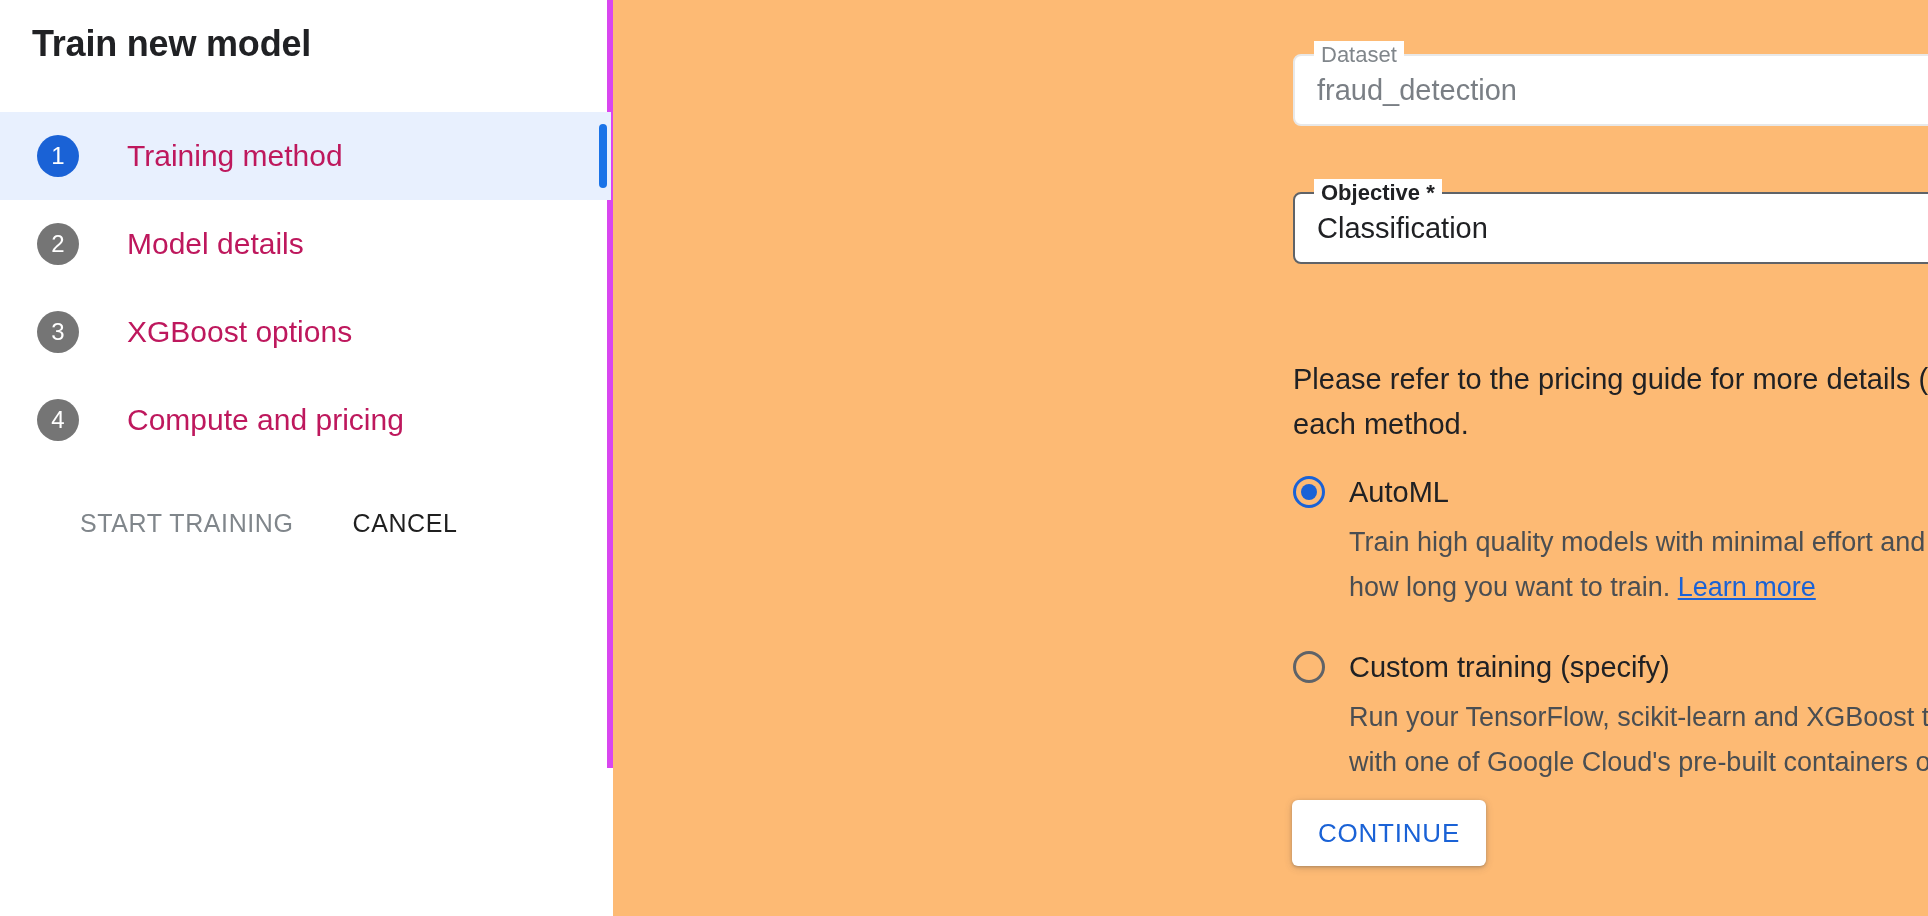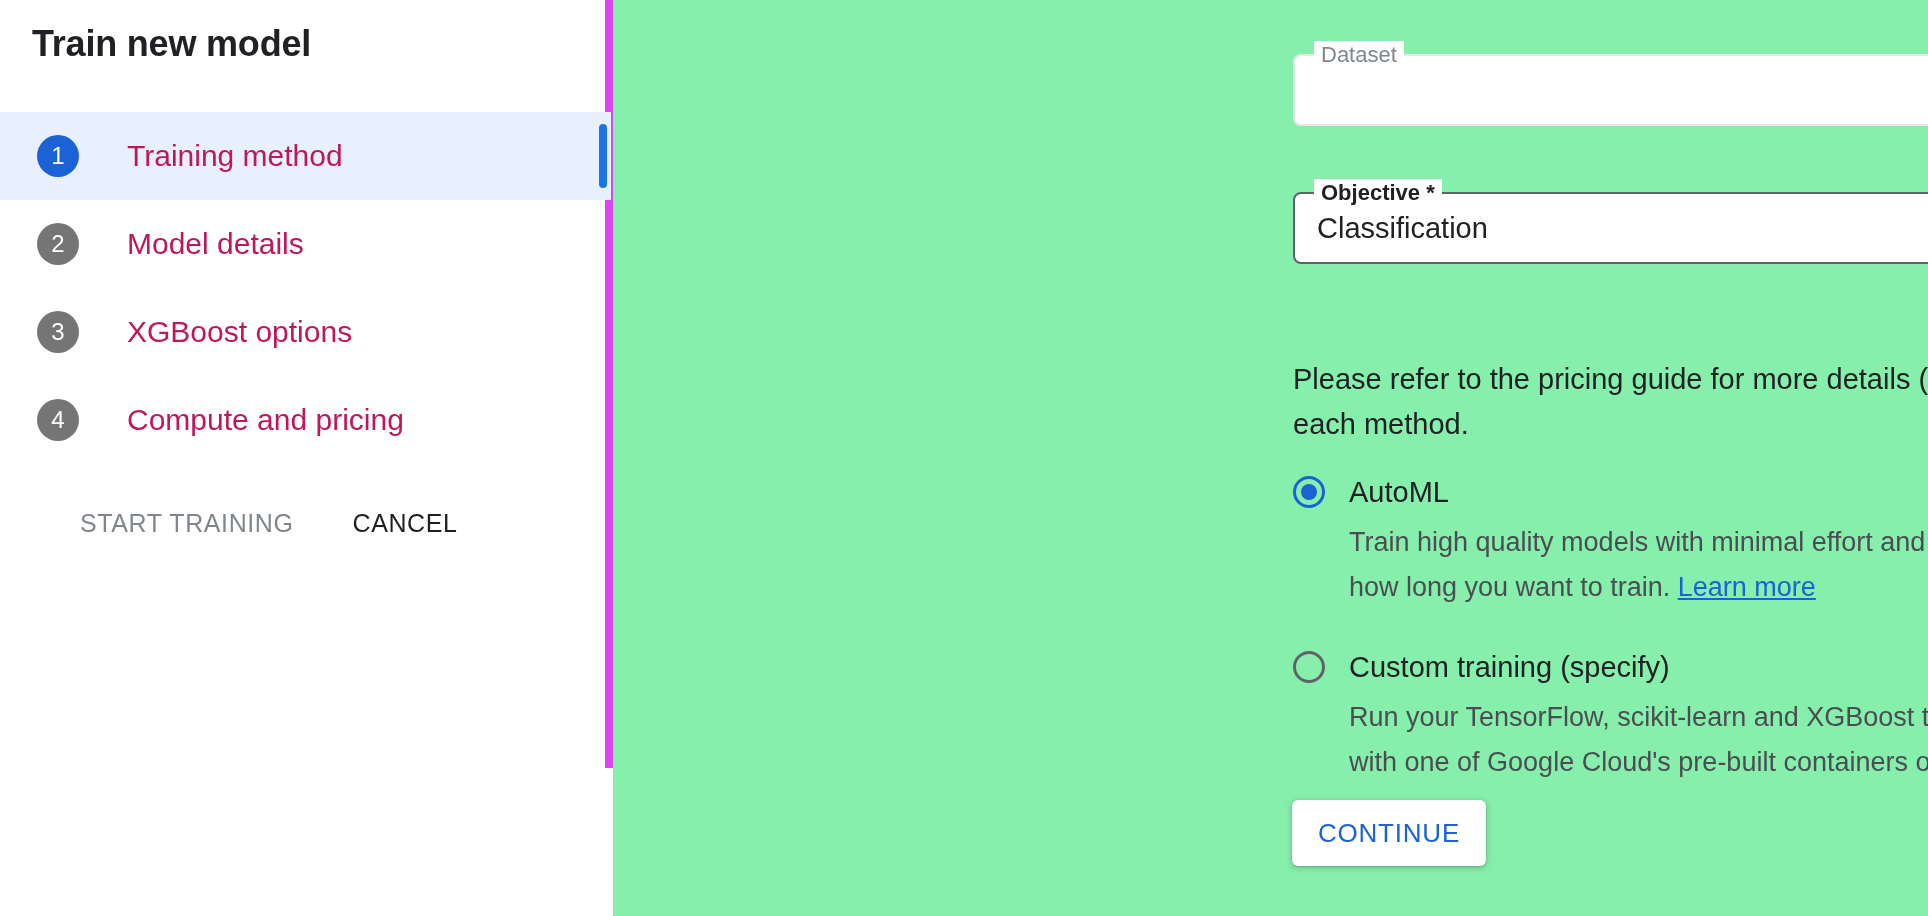--- a/index.html
+++ b/index.html
@@ -20,21 +20,21 @@
     height: 916px;
     display: flex;
   }
 
   
   .sidebar {
     position: relative;
     width: 613px;
     height: 768px;
     box-sizing: border-box;
-    border-right: 8px solid #d946ef;
+    border-right: 6px solid #d946ef;
     background: #ffffff;
     flex: 0 0 613px;
   }
   .page-title {
     position: absolute;
     left: 32px;
     top: 20px;
     font-size: 36px;
     font-weight: 700;
     letter-spacing: -0.2px;
@@ -126,21 +126,21 @@
   .btn-cancel {
     color: #1f1f1f;
     margin-left: 59px;
   }
 
   
   .content {
     position: relative;
     flex: 1 1 auto;
     height: 916px;
-    background: #86efac;
+    background: #fdba74;
   }
 
   
   .field {
     position: absolute;
     box-sizing: border-box;
     border: 2px solid #5f6368;
     border-radius: 8px;
     background: #ffffff;
   }
@@ -320,20 +320,21 @@
       <button class="text-btn btn-start">START TRAINING</button>
       <button class="text-btn btn-cancel">CANCEL</button>
     </div>
 
   </aside>
 
   <main class="content">
 
     <div class="field disabled" id="dataset-field">
       <span class="field-label">Dataset</span>
+      <span class="field-value">fraud_detection</span>
 
     </div>
 
     <div class="field" id="objective-field">
       <span class="field-label">Objective *</span>
       <span class="field-value">Classification</span>
 
     </div>
 
     <p class="pricing-note">Please refer to the pricing guide for more details (and available deployment options) for each method.</p>

